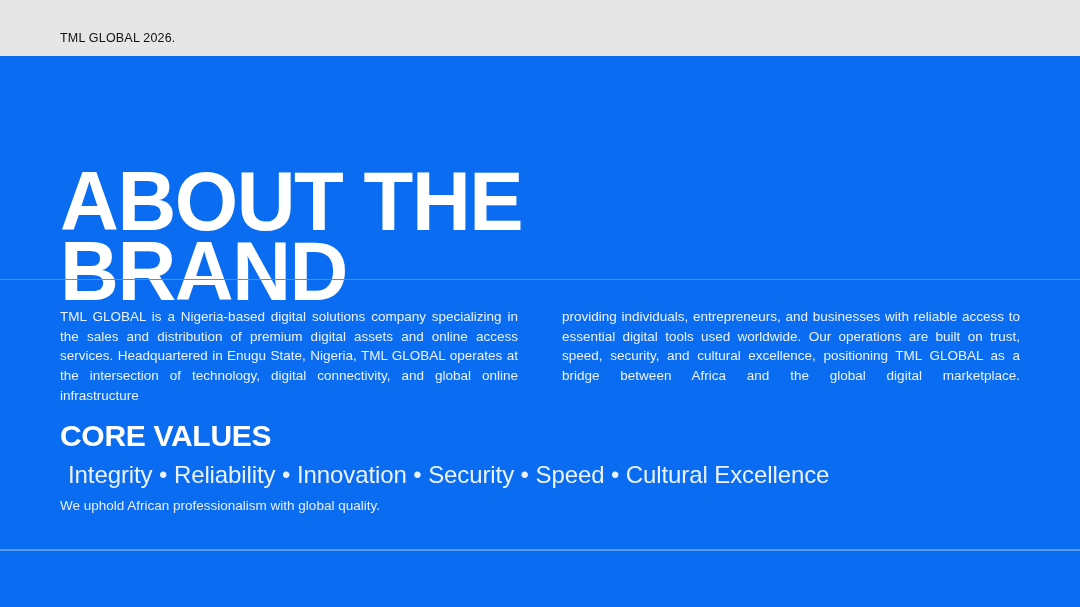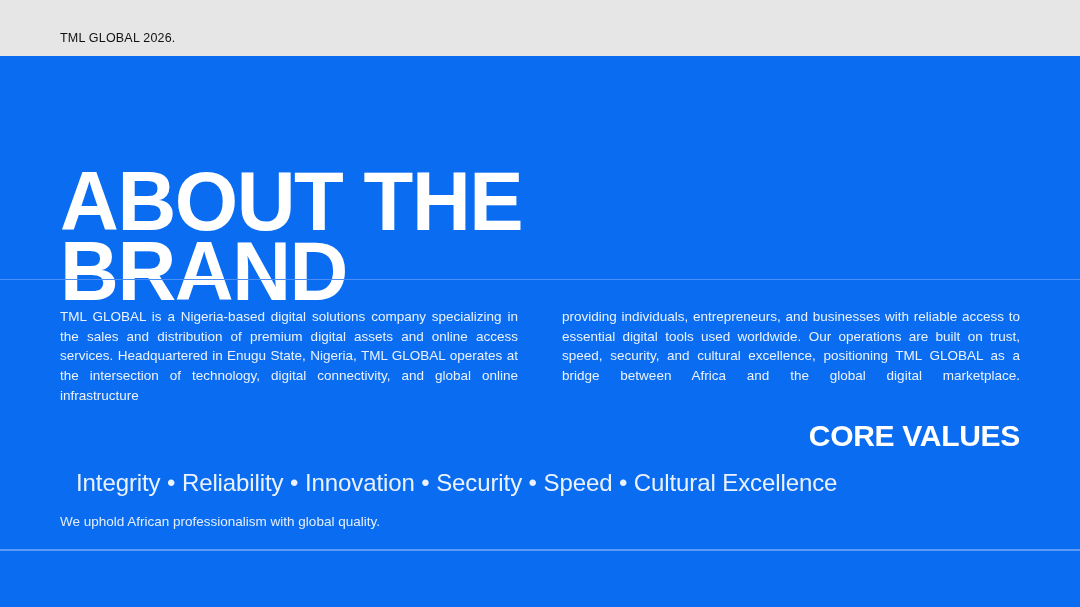--- a/index.html
+++ b/index.html
@@ -124,30 +124,29 @@
     width: 960px;
   }
   .core-heading {
     color: #ffffff;
     font-size: 30px;
     font-weight: 700;
     line-height: 34px;
     letter-spacing: -0.3px;
     margin: 0 0 6px 0;
     white-space: nowrap;
-    text-align: right;
   }
   .core-values {
     color: #eaf2fe;
     font-size: 24px;
     font-weight: 400;
     line-height: 28px;
     letter-spacing: -0.1px;
     white-space: nowrap;
-    margin: 16px;
+    margin: 8px;
   }
   .core-note {
     color: #e4eefd;
     font-size: 13.5px;
     font-weight: 400;
     line-height: 18px;
     margin: 7px 0 16px 0;
     white-space: nowrap;
   }
 </style>

